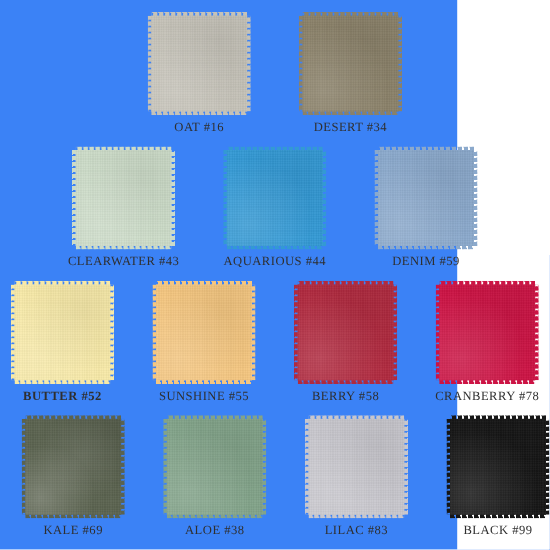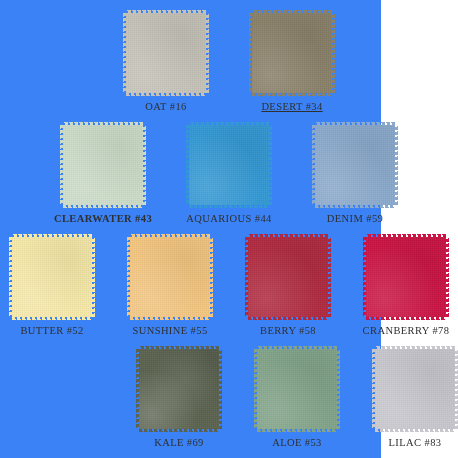--- a/index.html
+++ b/index.html
@@ -169,35 +169,35 @@
       </div>
       <div class="swatch-cell">
         <div class="swatch-chip" style="--chip: #8a8169;">
           <div class="chip-body"></div>
           <div class="chip-edge edge-top"></div>
           <div class="chip-edge edge-bottom"></div>
           <div class="chip-edge edge-left"></div>
           <div class="chip-edge edge-right"></div>
           <div class="chip-texture"></div>
         </div>
-        <div class="swatch-label" style="color: rgb(47, 47, 47); text-decoration: underline;">DESERT #34</div>
+        <div class="swatch-label" style="color: rgb(47, 47, 47);">DESERT #34</div>
       </div>
     </div>
 
   <div class="swatch-row row-3col" style="top:122px;">
       <div class="swatch-cell">
         <div class="swatch-chip" style="--chip: #ccdbc8;">
           <div class="chip-body"></div>
           <div class="chip-edge edge-top"></div>
           <div class="chip-edge edge-bottom"></div>
           <div class="chip-edge edge-left"></div>
           <div class="chip-edge edge-right"></div>
           <div class="chip-texture"></div>
         </div>
-        <div class="swatch-label" style="color: rgb(47, 47, 47); font-weight: bold;">CLEARWATER #43</div>
+        <div class="swatch-label" style="color: rgb(47, 47, 47);">CLEARWATER #43</div>
       </div>
       <div class="swatch-cell">
         <div class="swatch-chip" style="--chip: #3399d4;">
           <div class="chip-body"></div>
           <div class="chip-edge edge-top"></div>
           <div class="chip-edge edge-bottom"></div>
           <div class="chip-edge edge-left"></div>
           <div class="chip-edge edge-right"></div>
           <div class="chip-texture"></div>
         </div>
@@ -219,21 +219,21 @@
   <div class="swatch-row row-4col" style="top:234px;">
       <div class="swatch-cell">
         <div class="swatch-chip" style="--chip: #f7e9a8;">
           <div class="chip-body"></div>
           <div class="chip-edge edge-top"></div>
           <div class="chip-edge edge-bottom"></div>
           <div class="chip-edge edge-left"></div>
           <div class="chip-edge edge-right"></div>
           <div class="chip-texture"></div>
         </div>
-        <div class="swatch-label" style="color: rgb(47, 47, 47);">BUTTER #52</div>
+        <div class="swatch-label" style="color: rgb(47, 47, 47); font-weight: bold;">BUTTER #52</div>
       </div>
       <div class="swatch-cell">
         <div class="swatch-chip" style="--chip: #f4c680;">
           <div class="chip-body"></div>
           <div class="chip-edge edge-top"></div>
           <div class="chip-edge edge-bottom"></div>
           <div class="chip-edge edge-left"></div>
           <div class="chip-edge edge-right"></div>
           <div class="chip-texture"></div>
         </div>
@@ -277,28 +277,39 @@
       </div>
       <div class="swatch-cell">
         <div class="swatch-chip" style="--chip: #82a389;">
           <div class="chip-body"></div>
           <div class="chip-edge edge-top"></div>
           <div class="chip-edge edge-bottom"></div>
           <div class="chip-edge edge-left"></div>
           <div class="chip-edge edge-right"></div>
           <div class="chip-texture"></div>
         </div>
-        <div class="swatch-label" style="color: rgb(47, 47, 47);">ALOE #53</div>
+        <div class="swatch-label" style="color: rgb(47, 47, 47);">ALOE #38</div>
       </div>
       <div class="swatch-cell">
         <div class="swatch-chip" style="--chip: #c8c7cd;">
           <div class="chip-body"></div>
           <div class="chip-edge edge-top"></div>
           <div class="chip-edge edge-bottom"></div>
           <div class="chip-edge edge-left"></div>
           <div class="chip-edge edge-right"></div>
           <div class="chip-texture"></div>
         </div>
         <div class="swatch-label" style="color: rgb(47, 47, 47);">LILAC #83</div>
       </div>
+      <div class="swatch-cell">
+        <div class="swatch-chip" style="--chip: #161616;">
+          <div class="chip-body"></div>
+          <div class="chip-edge edge-top"></div>
+          <div class="chip-edge edge-bottom"></div>
+          <div class="chip-edge edge-left"></div>
+          <div class="chip-edge edge-right"></div>
+          <div class="chip-texture"></div>
+        </div>
+        <div class="swatch-label" style="color: rgb(47, 47, 47);">BLACK #99</div>
+      </div>
     </div>
 
 </div>
 
 </body></html>

